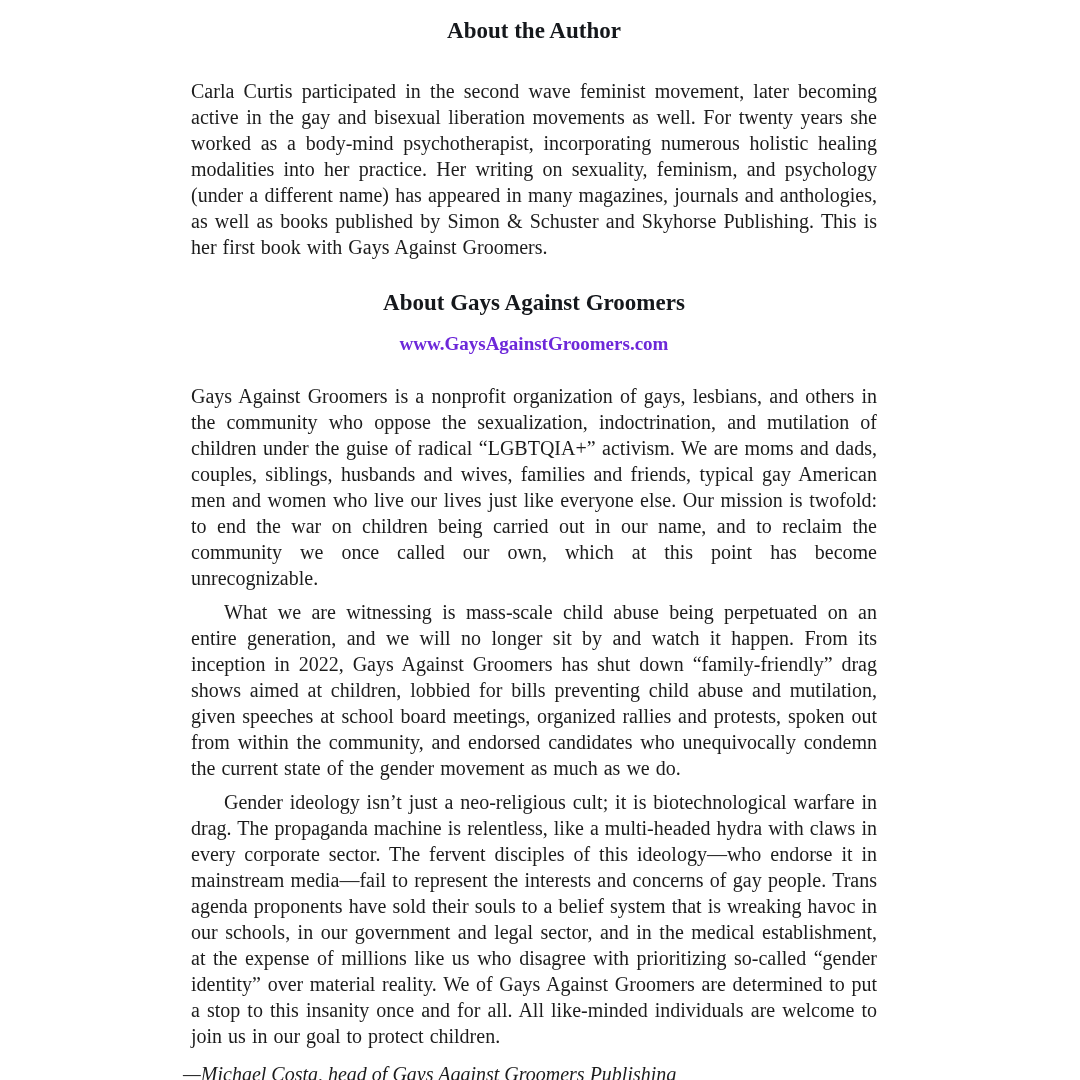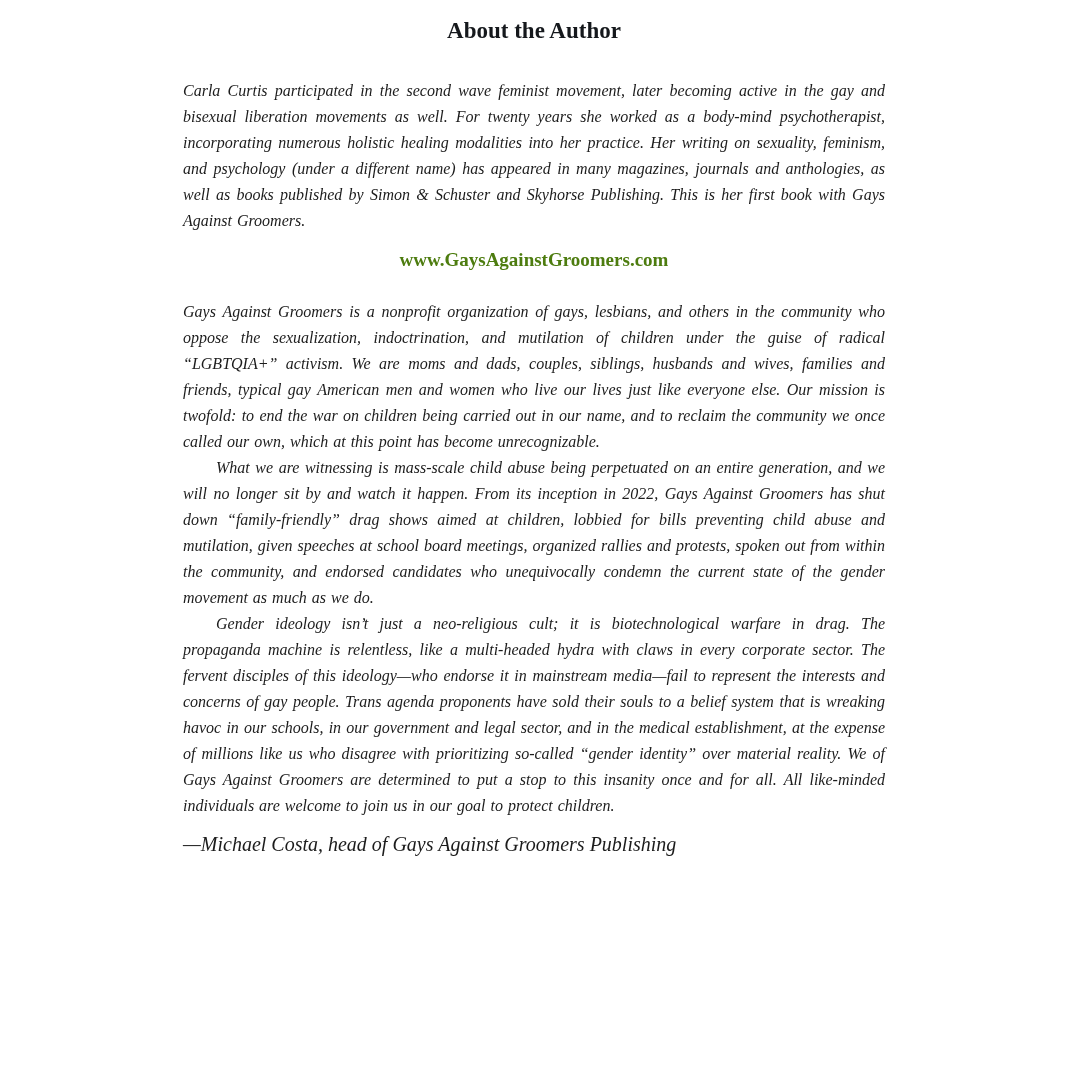--- a/index.html
+++ b/index.html
@@ -28,31 +28,30 @@
     color: #15181c;
     text-align: center;
     margin: 0;
   }
   .heading-top { margin-top: 16px; }
   .heading-mid { margin-top: 28px; }
   .website-heading {
     font-weight: bold;
     font-size: 19px;
     line-height: 24px;
-    color: #4d7c0f;
+    color: #6d28d9;
     text-align: center;
     margin: 14px 0 0 0;
   }
   p.body-text {
-    font-size: 16px;
+    font-size: 20px;
     line-height: 26px;
     text-align: justify;
-    margin: 0;
+    margin: 8px;
     word-spacing: 1px;
-    font-style: italic;
   }
   p.first-after-heading { margin-top: 32px; }
   p.first-after-website { margin-top: 27px; }
   p.indented { text-indent: 33px; }
   p.attribution {
     font-style: italic;
     font-size: 20px;
     line-height: 26px;
     text-align: left;
     margin: 12px 0 0 0;
@@ -60,20 +59,21 @@
 </style>
 </head>
 <body>
 
 <div class="page">
 
   <h1 class="section-heading heading-top">About the Author</h1>
 
   <p class="body-text first-after-heading">Carla Curtis participated in the second wave feminist movement, later becoming active in the gay and bisexual liberation movements as well. For twenty years she worked as a body-mind psychotherapist, incorporating numerous holistic healing modalities into her practice. Her writing on sexuality, feminism, and psychology (under a different name) has appeared in many magazines, journals and anthologies, as well as books published by Simon &amp; Schuster and Skyhorse Publishing. This is her first book with Gays Against Groomers.</p>
 
+  <h2 class="section-heading heading-mid">About Gays Against Groomers</h2>
 
   <h3 class="website-heading">www.GaysAgainstGroomers.com</h3>
 
   <p class="body-text first-after-website">Gays Against Groomers is a nonprofit organization of gays, lesbians, and others in the community who oppose the sexualization, indoctrination, and mutilation of children under the guise of radical “LGBTQIA+” activism. We are moms and dads, couples, siblings, husbands and wives, families and friends, typical gay American men and women who live our lives just like everyone else. Our mission is twofold: to end the war on children being carried out in our name, and to reclaim the community we once called our own, which at this point has become unrecognizable.</p>
 
   <p class="body-text indented">What we are witnessing is mass-scale child abuse being perpetuated on an entire generation, and we will no longer sit by and watch it happen. From its inception in 2022, Gays Against Groomers has shut down “family-friendly” drag shows aimed at children, lobbied for bills preventing child abuse and mutilation, given speeches at school board meetings, organized rallies and protests, spoken out from within the community, and endorsed candidates who unequivocally condemn the current state of the gender movement as much as we do.</p>
 
   <p class="body-text indented">Gender ideology isn’t just a neo-religious cult; it is biotechnological warfare in drag. The propaganda machine is relentless, like a multi-headed hydra with claws in every corporate sector. The fervent disciples of this ideology—who endorse it in mainstream media—fail to represent the interests and concerns of gay people. Trans agenda proponents have sold their souls to a belief system that is wreaking havoc in our schools, in our government and legal sector, and in the medical establishment, at the expense of millions like us who disagree with prioritizing so-called “gender identity” over material reality. We of Gays Against Groomers are determined to put a stop to this insanity once and for all. All like-minded individuals are welcome to join us in our goal to protect children.</p>
 
   <p class="attribution">—Michael Costa, head of Gays Against Groomers Publishing</p>

